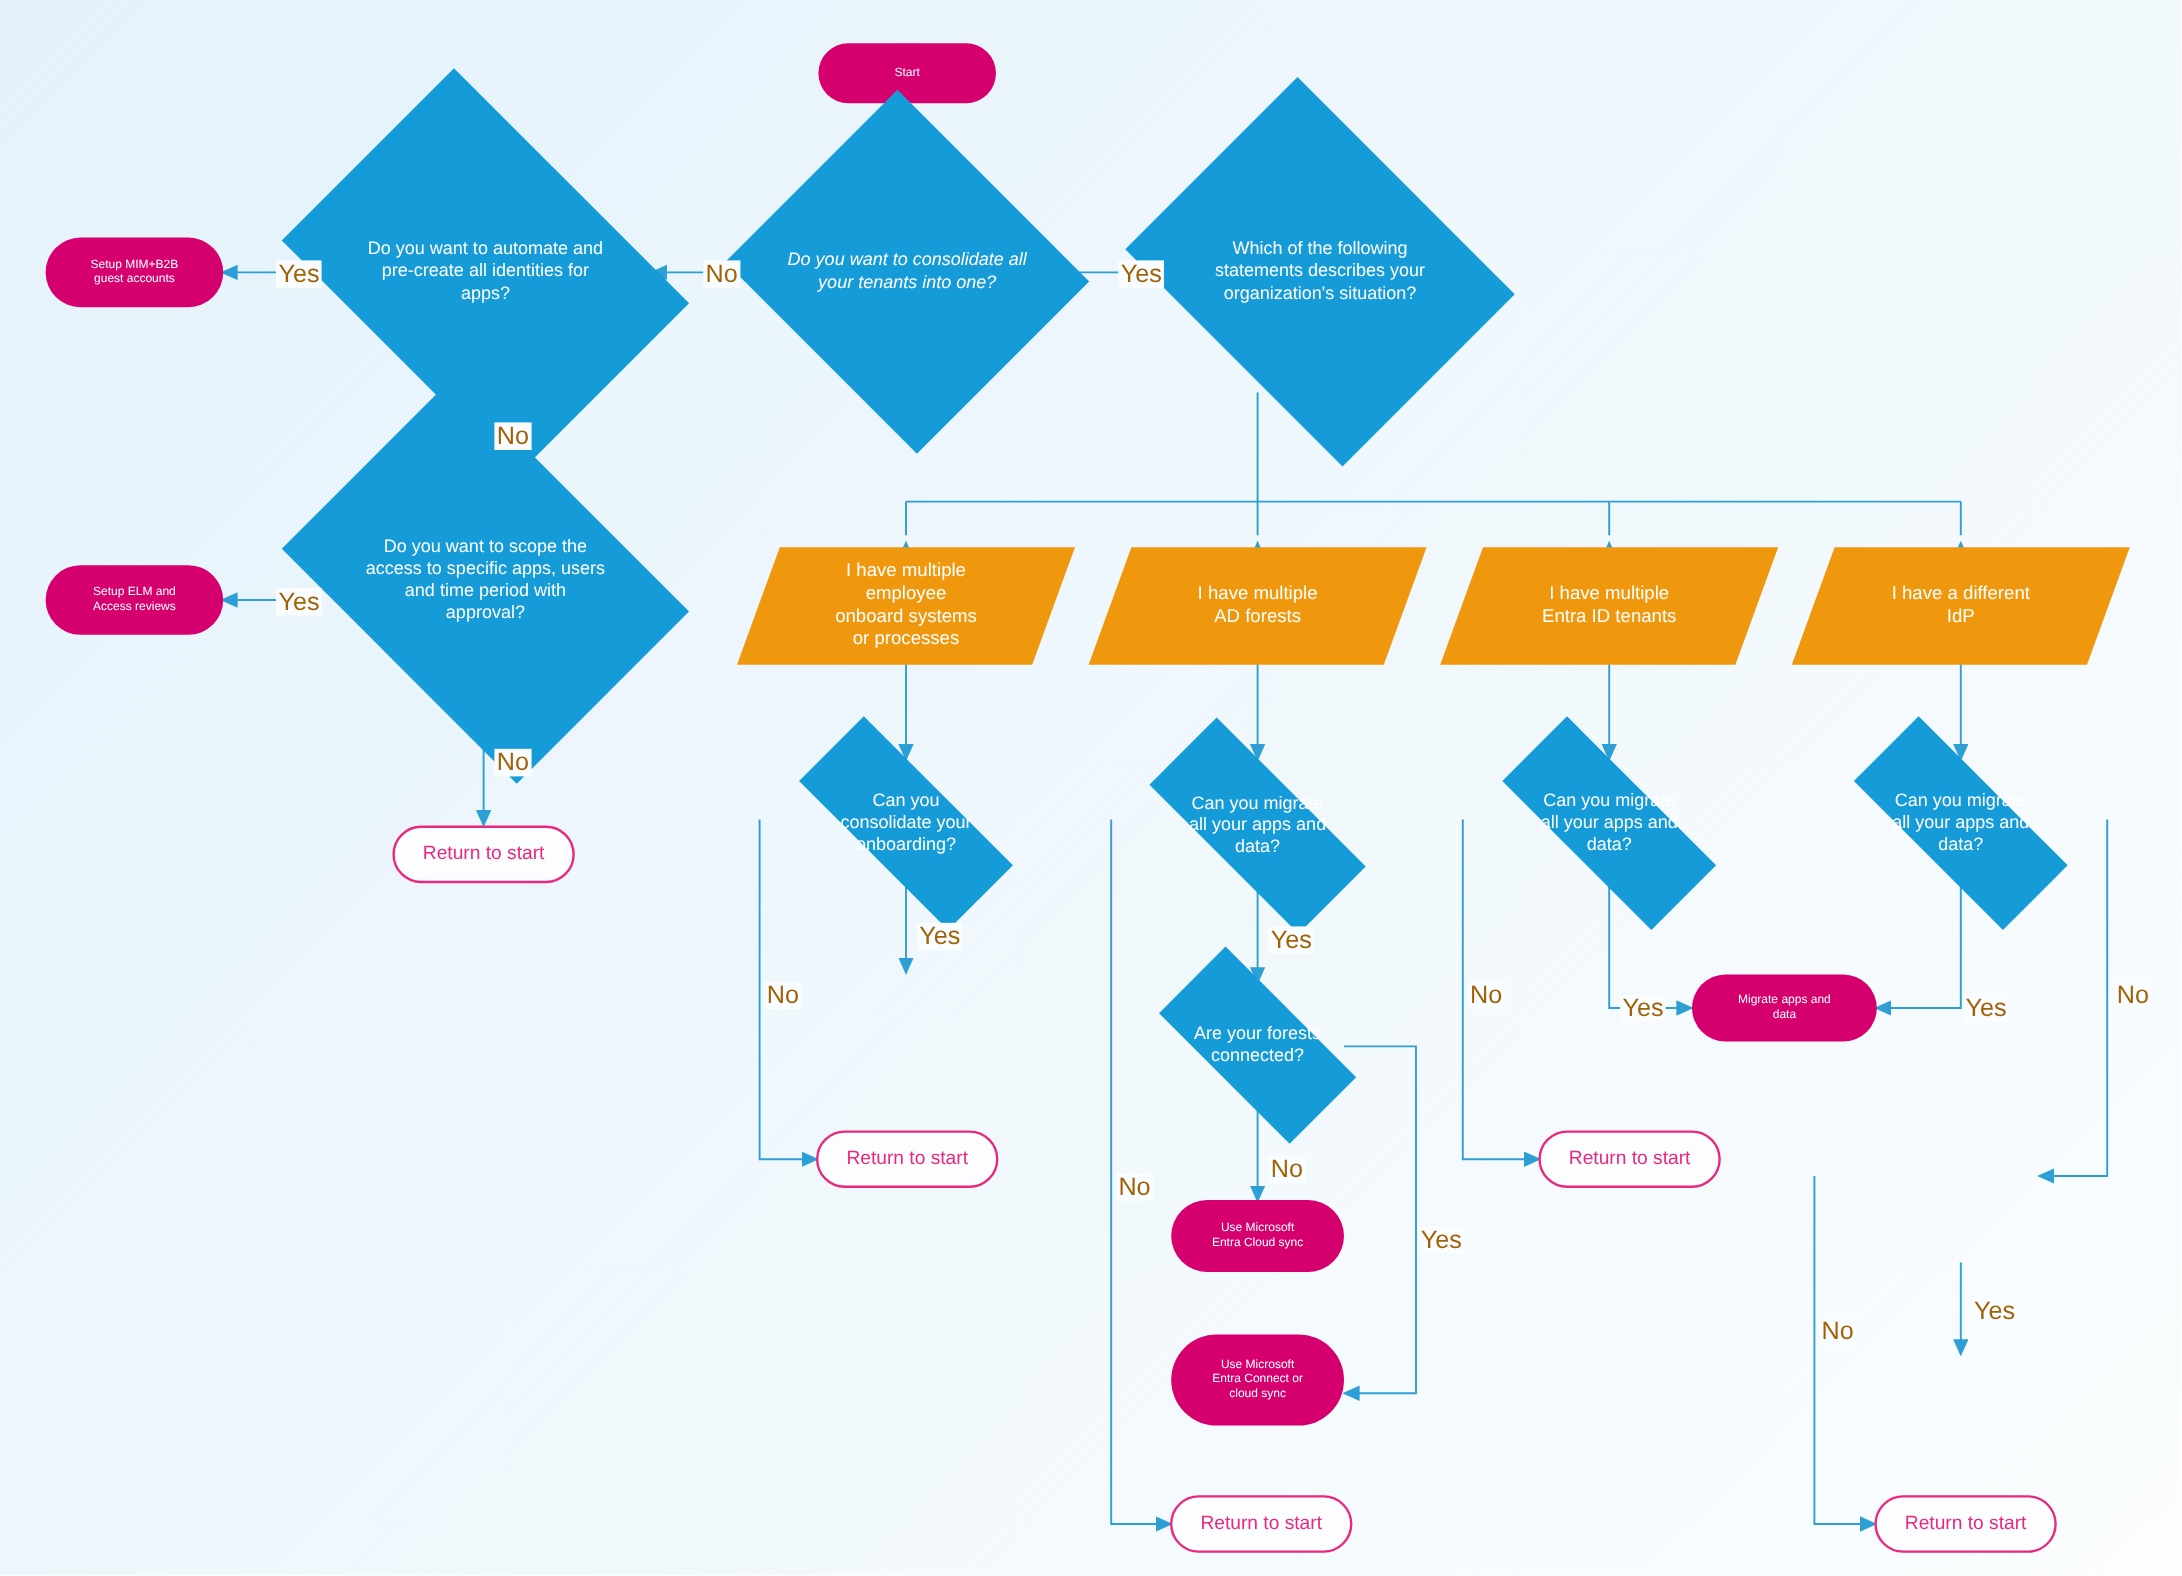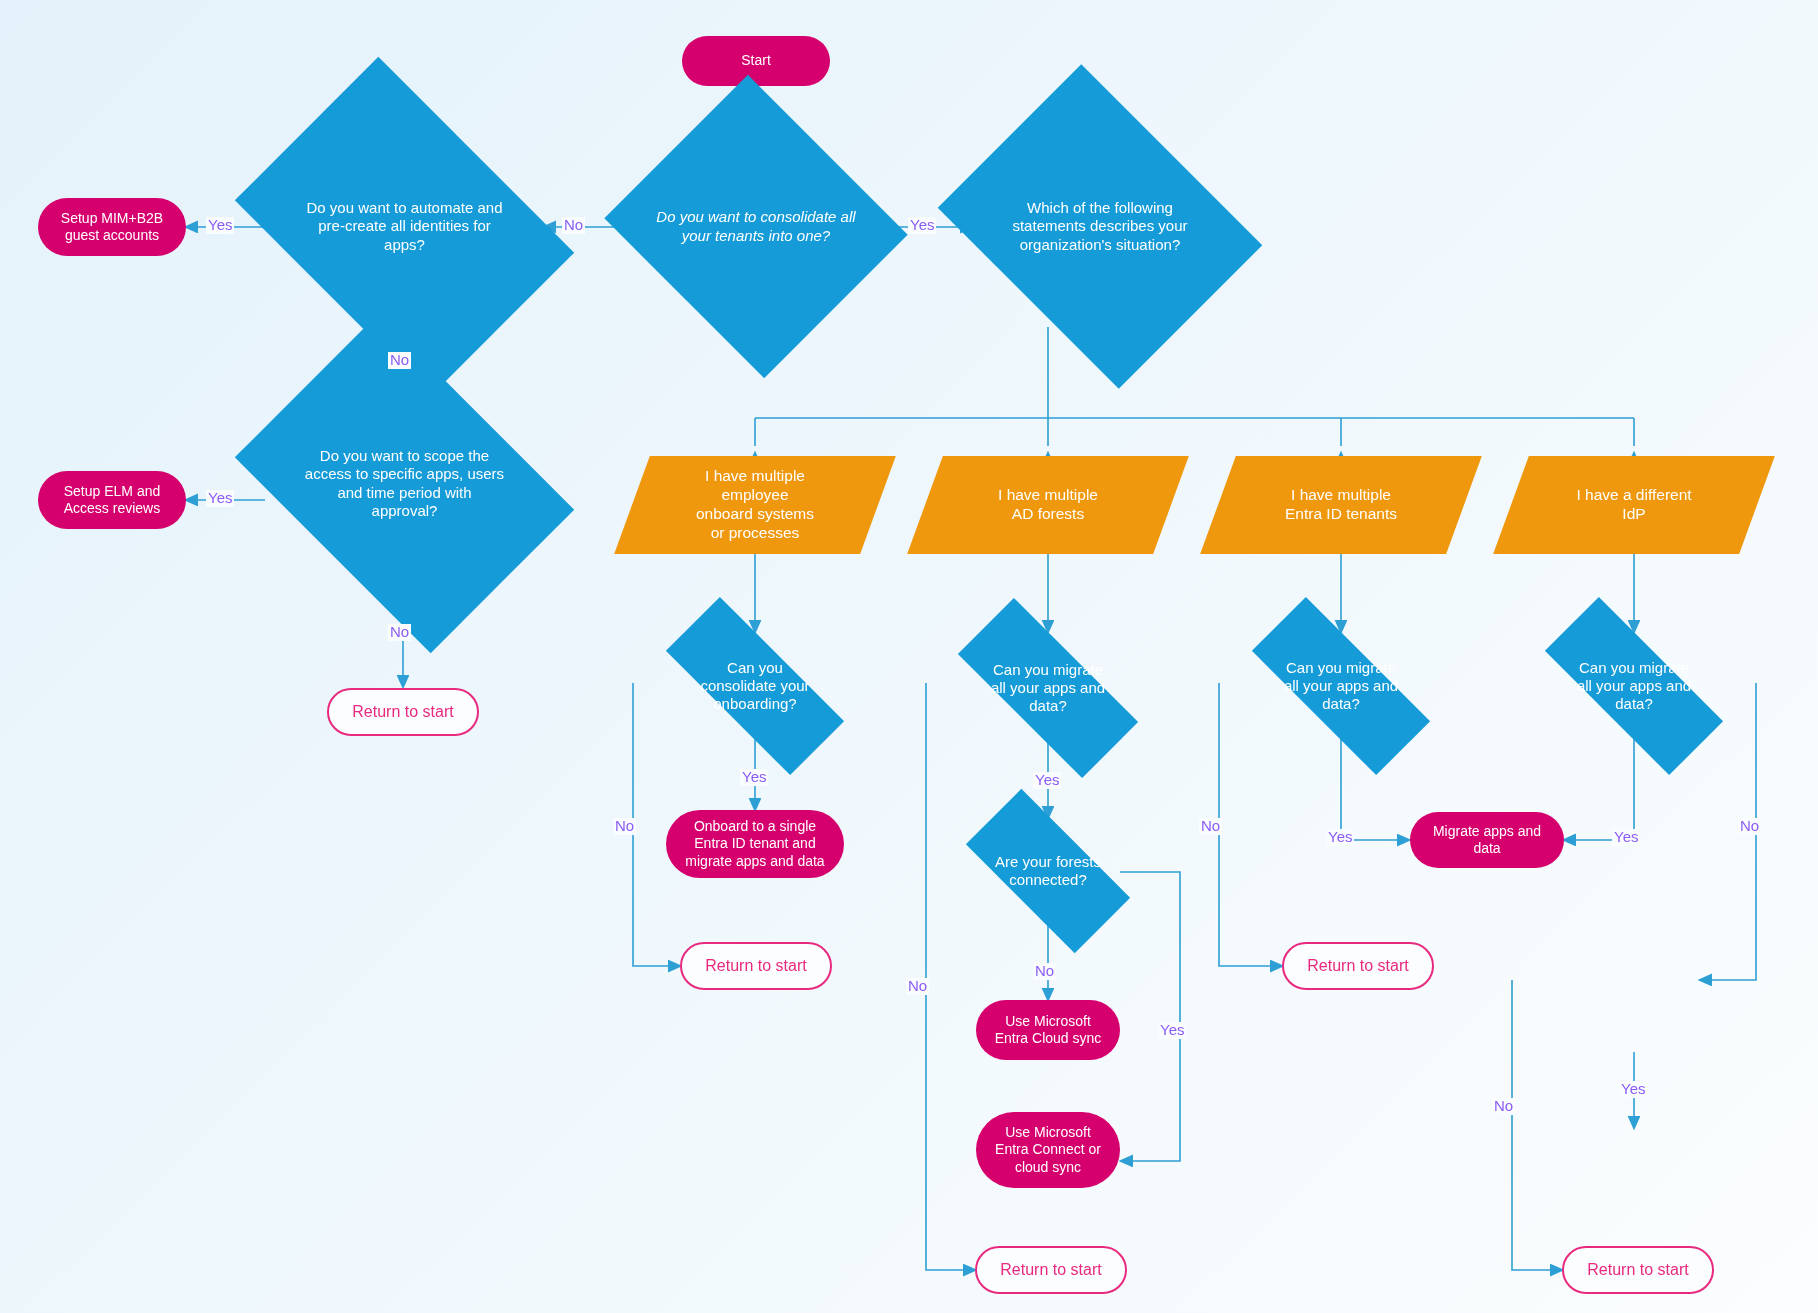--- a/index.html
+++ b/index.html
@@ -31,21 +31,21 @@
     text-align: center;
     box-sizing: border-box;
     line-height: 1.22;
     white-space: pre-line;
   }
   
   .pill-filled {
     background: #d5006d;
     color: #ffffff;
     border-radius: 999px;
-    font-size: 14px;
+    font-size: 10px;
     padding: 2px 6px;
   }
   
   .pill-outline {
     background: #fbfdfe;
     color: #e8297f;
     border: 2px solid #e8297f;
     border-radius: 999px;
     font-size: 16px;
   }
@@ -81,25 +81,26 @@
     z-index: 0;
   }
   .para .ptext {
     position: relative;
     z-index: 2;
     width: 78%;
   }
   .edge-label {
     position: absolute;
     background: #fafdff;
-    color: #8b5cf6;
-    font-size: 15px;
+    color: #a16207;
+    font-size: 21px;
     padding: 0 2px;
     line-height: 1.1;
     white-space: nowrap;
+    margin-left: 24px;
   }
 </style>
 </head>
 <body>
 
 <div id="canvas">
 
   <svg class="wires" viewBox="0 0 1818 1313">
     <defs>
       <marker id="arrow" markerWidth="9" markerHeight="9" refX="7.5" refY="4" orient="auto">
@@ -234,25 +235,20 @@
 IdP</div>
   </div>
 
   <div class="node diamond" style="left:633px; top:633px; width:244px; height:106px;">
     <div class="dshape" style="transform:rotate(45deg) scale(0.72);"></div>
     <div class="dtext" style="width:118%;">Can you
 consolidate your
 onboarding?</div>
   </div>
 
-  <div class="node pill-filled" style="left:666px; top:810px; width:178px; height:68px;">
-    <span>Onboard to a single
-Entra ID tenant and
-migrate apps and data</span>
-  </div>
 
   <div class="node pill-outline" style="left:680px; top:942px; width:152px; height:48px;">
     <span>Return to start</span>
   </div>
 
   <div class="node diamond" style="left:926px; top:633px; width:244px; height:110px;">
     <div class="dshape" style="transform:rotate(45deg) scale(0.72);"></div>
     <div class="dtext" style="width:118%;">Can you migrate
 all your apps and
 data?</div>

